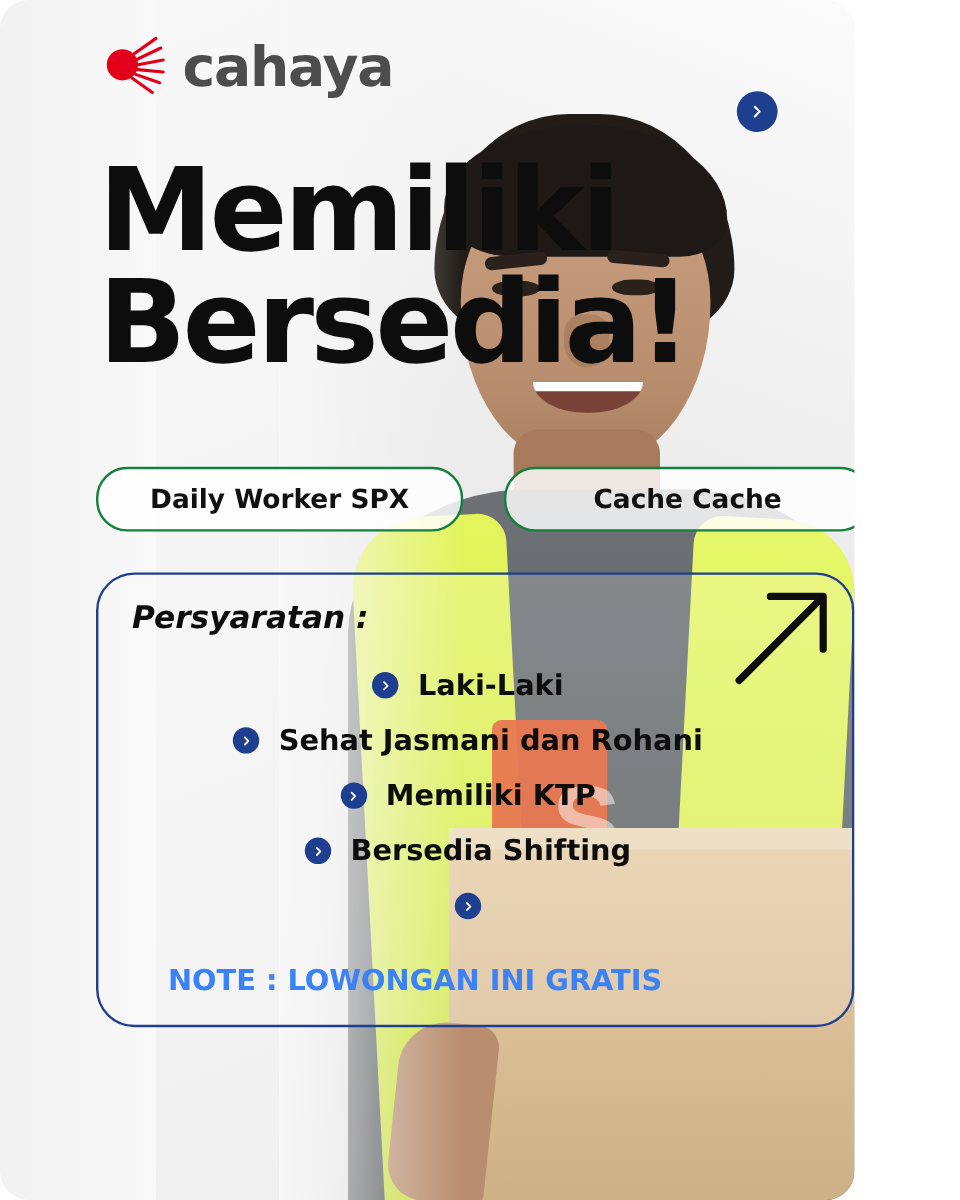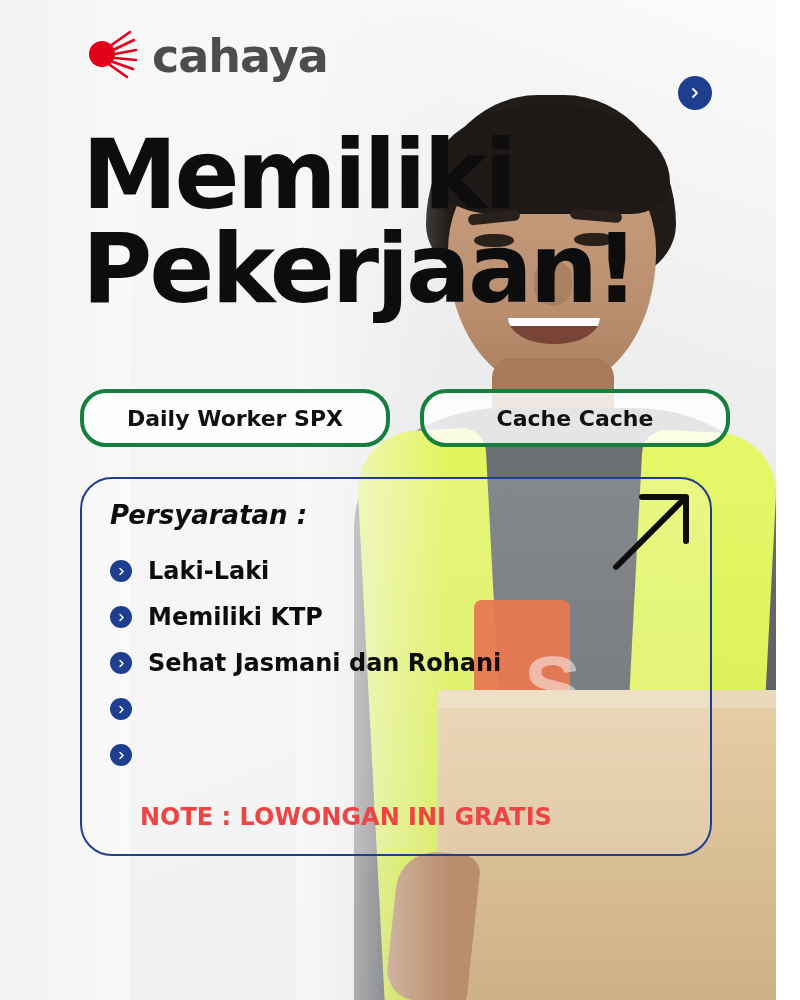--- a/index.html
+++ b/index.html
@@ -8,24 +8,25 @@
   }
   body {
     width: 800px;
     height: 1000px;
     font-family: "Liberation Sans", sans-serif;
     background: #ffffff;
     overflow: hidden;
   }
   .poster {
     position: relative;
-    width: 776px;
+    width: 712px;
     height: 1000px;
     overflow: hidden;
     background: #ffffff;
+    border-radius: 24px;
   }
   
   .bg-left {
     position: absolute;
     left: 0; top: 0;
     width: 145px; height: 1000px;
     background: linear-gradient(90deg, #f2f2f2 0%, #f6f6f6 60%, #fafafa 100%);
   }
   .bg-main {
     position: absolute;
@@ -214,21 +215,21 @@
     font-size: 96px;
     line-height: 0.98;
     letter-spacing: -3px;
     color: #0d0d0d;
   }
   .headline .l2 { display: block; }
   
   .pill {
     position: absolute;
     height: 50px;
-    border: 4px solid #15803d;
+    border: 2px solid #15803d;
     border-radius: 26px;
     background: rgba(255,255,255,0.82);
     display: flex;
     align-items: center;
     justify-content: center;
     font-size: 22px;
     font-weight: bold;
     color: #111;
     font-family: "DejaVu Sans", sans-serif;
   }
@@ -258,20 +259,21 @@
     left: 110px; top: 548px;
     width: 560px;
     margin: 0; padding: 0;
     list-style: none;
   }
   .req-item {
     display: flex;
     align-items: center;
     gap: 16px;
     height: 46px;
+    justify-content: center;
   }
   .req-bullet {
     width: 22px; height: 22px;
     flex: 0 0 22px;
     border-radius: 50%;
     background: #1e3f8f;
     color: #fff;
     font-size: 11px;
     display: flex;
     align-items: center;
@@ -282,21 +284,21 @@
     font-size: 24px;
     font-weight: bold;
     color: #0d0d0d;
     font-family: "DejaVu Sans", sans-serif;
   }
   .req-note {
     position: absolute;
     left: 140px; top: 803px;
     font-size: 24px;
     font-weight: bold;
-    color: #ef4444;
+    color: #3b82f6;
     font-family: "DejaVu Sans", sans-serif;
   }
   
   .deco-arrow {
     position: absolute;
     left: 608px; top: 485px;
     width: 90px; height: 90px;
   }
 </style>
 </head>
@@ -350,21 +352,21 @@
   </div>
 
   <div class="circle-btn">
     <svg width="12" height="12" viewBox="0 0 12 12" aria-hidden="true">
       <polyline points="4,2 8,6 4,10" fill="none" stroke="#ffffff" stroke-width="1.8" stroke-linecap="round" stroke-linejoin="round"></polyline>
     </svg>
   </div>
 
   <div class="headline">
     <span class="l1">Memiliki</span>
-    <span class="l2">Pekerjaan!</span>
+    <span class="l2">Bersedia!</span>
   </div>
 
   <div class="pill pill-1">Daily Worker SPX</div>
   <div class="pill pill-2">Cache Cache</div>
 
   <div class="req-card"></div>
 
   <svg class="deco-arrow" viewBox="0 0 90 90" aria-hidden="true">
     <line x1="8" y1="82" x2="76" y2="14" stroke="#0d0d0d" stroke-width="6" stroke-linecap="round"></line>
     <polyline points="34,12 78,12 78,56" fill="none" stroke="#0d0d0d" stroke-width="6" stroke-linecap="round" stroke-linejoin="round"></polyline>
@@ -380,36 +382,37 @@
           </svg>
       </span>
       <span class="req-label">Laki-Laki</span>
     </li>
     <li class="req-item">
       <span class="req-bullet">
         <svg width="9" height="9" viewBox="0 0 12 12" aria-hidden="true">
             <polyline points="4,2 8,6 4,10" fill="none" stroke="#ffffff" stroke-width="2" stroke-linecap="round" stroke-linejoin="round"></polyline>
           </svg>
       </span>
+      <span class="req-label">Sehat Jasmani dan Rohani</span>
+    </li>
+    <li class="req-item">
+      <span class="req-bullet">
+        <svg width="9" height="9" viewBox="0 0 12 12" aria-hidden="true">
+            <polyline points="4,2 8,6 4,10" fill="none" stroke="#ffffff" stroke-width="2" stroke-linecap="round" stroke-linejoin="round"></polyline>
+          </svg>
+      </span>
       <span class="req-label">Memiliki KTP</span>
     </li>
     <li class="req-item">
       <span class="req-bullet">
         <svg width="9" height="9" viewBox="0 0 12 12" aria-hidden="true">
             <polyline points="4,2 8,6 4,10" fill="none" stroke="#ffffff" stroke-width="2" stroke-linecap="round" stroke-linejoin="round"></polyline>
           </svg>
       </span>
-      <span class="req-label">Sehat Jasmani dan Rohani</span>
-    </li>
-    <li class="req-item">
-      <span class="req-bullet">
-        <svg width="9" height="9" viewBox="0 0 12 12" aria-hidden="true">
-            <polyline points="4,2 8,6 4,10" fill="none" stroke="#ffffff" stroke-width="2" stroke-linecap="round" stroke-linejoin="round"></polyline>
-          </svg>
-      </span>
+      <span class="req-label">Bersedia Shifting</span>
     </li>
     <li class="req-item">
       <span class="req-bullet">
         <svg width="9" height="9" viewBox="0 0 12 12" aria-hidden="true">
             <polyline points="4,2 8,6 4,10" fill="none" stroke="#ffffff" stroke-width="2" stroke-linecap="round" stroke-linejoin="round"></polyline>
           </svg>
       </span>
     </li>
   </ul>
 

